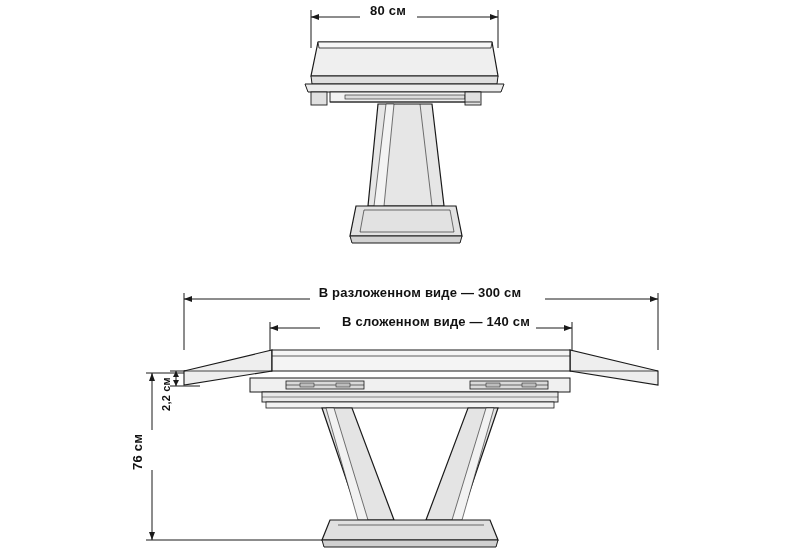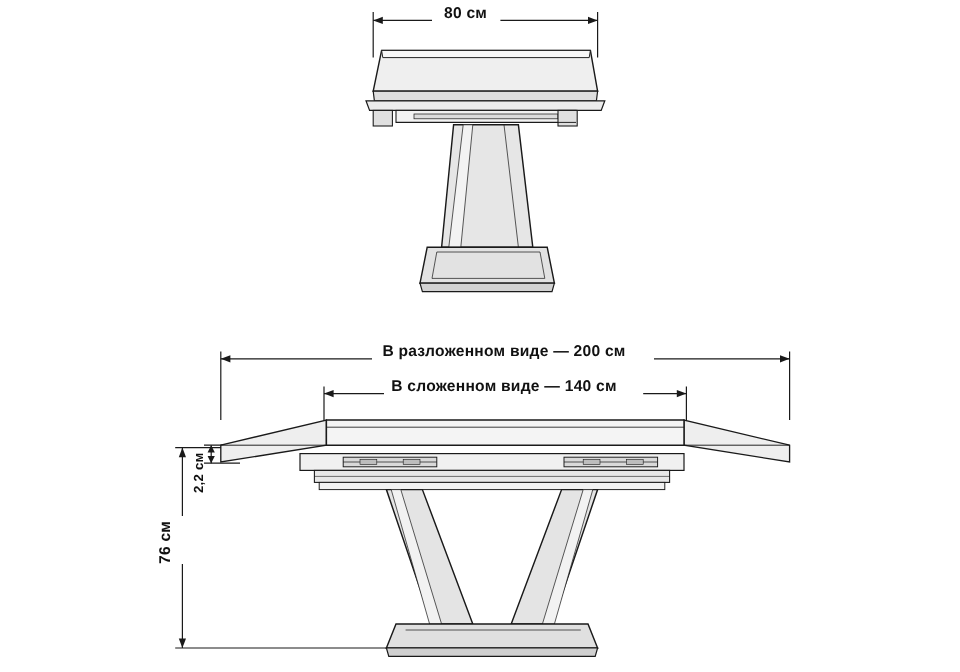--- a/index.html
+++ b/index.html
@@ -39,21 +39,21 @@
     left: 388px;
     top: 3px;
     transform: translateX(-50%);
   }
   #label-open {
     left: 420px;
     top: 285px;
     transform: translateX(-50%);
   }
   #label-closed {
-    left: 420px;
+    left: 436px;
     top: 314px;
     transform: translateX(-50%);
   }
   #label-height {
     left: 137px;
     top: 452px;
     transform: translate(-50%, -50%) rotate(-90deg);
     transform-origin: center center;
   }
   #label-thickness {
@@ -186,18 +186,18 @@
 
       <g>
         <path d="M330,520 L490,520 L498,540 L322,540 Z" fill="#e0e0e0" stroke="#1a1a1a" stroke-width="1.2"></path>
         <path d="M322,540 L498,540 L496,547 L324,547 Z" fill="#d0d0d0" stroke="#1a1a1a" stroke-width="1"></path>
         <line x1="338" y1="525" x2="484" y2="525" stroke="#1a1a1a" stroke-width="0.6"></line>
       </g>
     </g>
   </svg>
 
   <div class="dim-label" id="label-top-width">80 см</div>
-  <div class="dim-label" id="label-open">В разложенном виде — 200 см</div>
+  <div class="dim-label" id="label-open">В разложенном виде — 300 см</div>
   <div class="dim-label" id="label-closed">В сложенном виде — 140 см</div>
   <div class="dim-label" id="label-height">76 см</div>
   <div class="dim-label" id="label-thickness">2,2 см</div>
 
 </div>
 
 </body></html>

